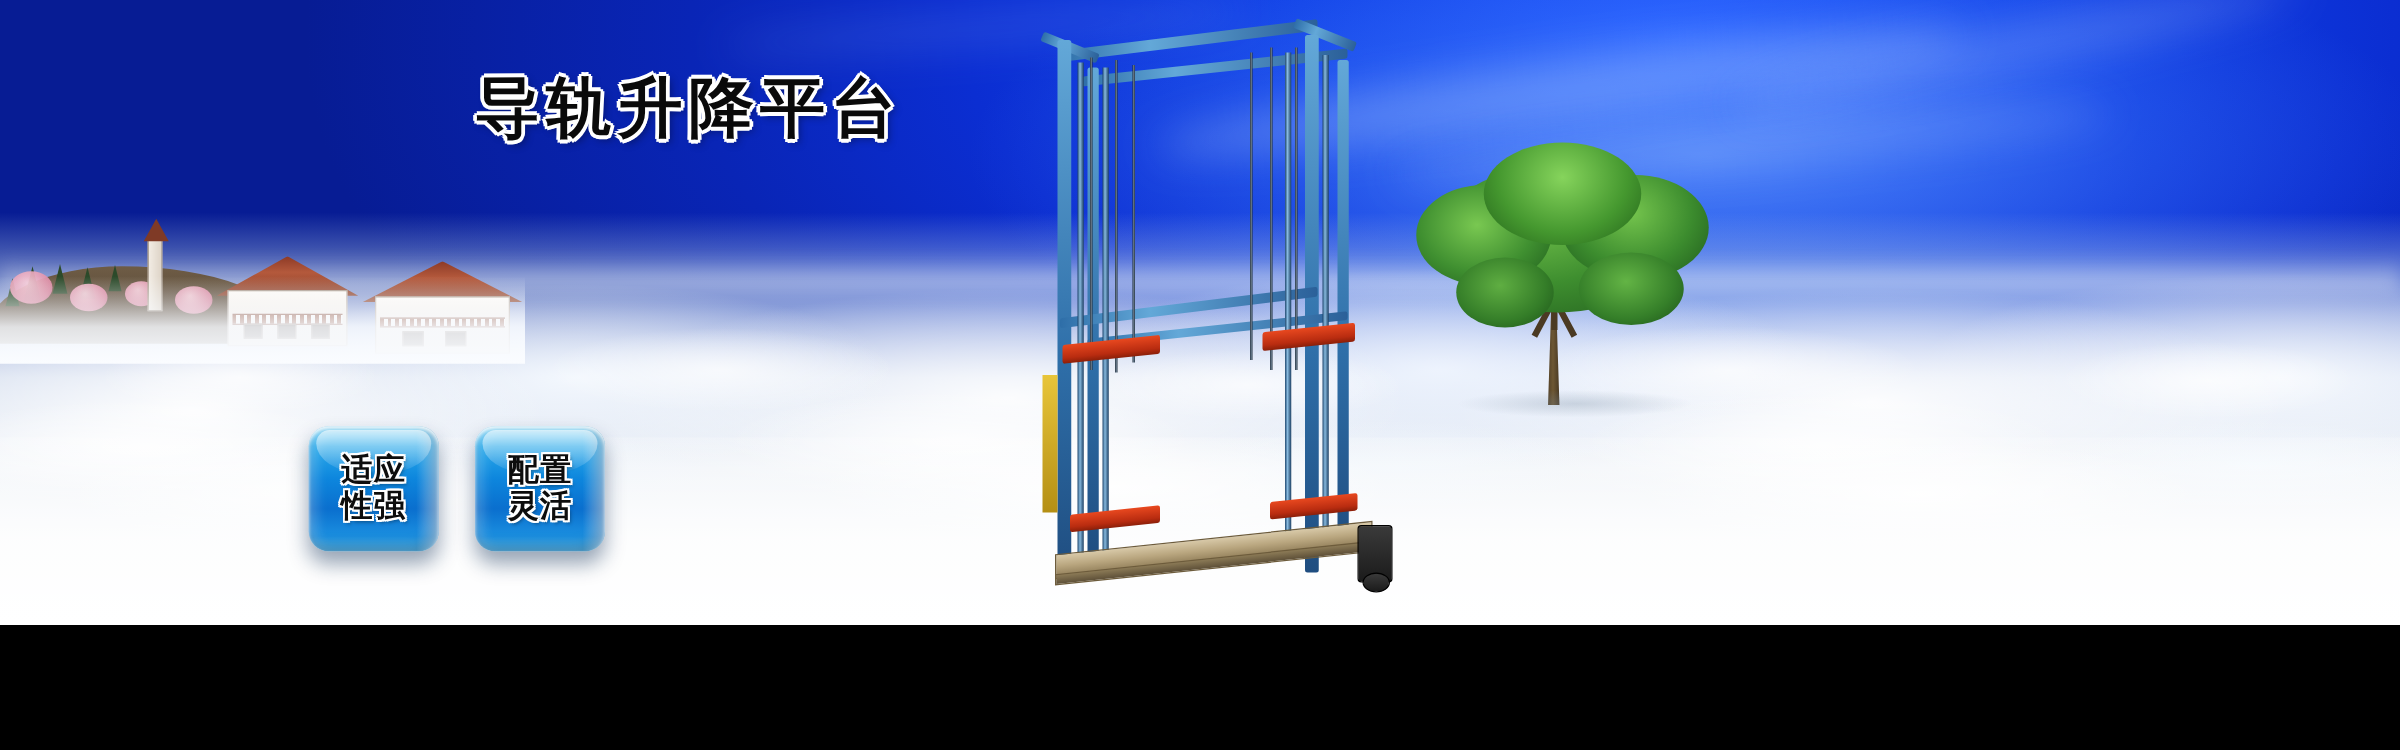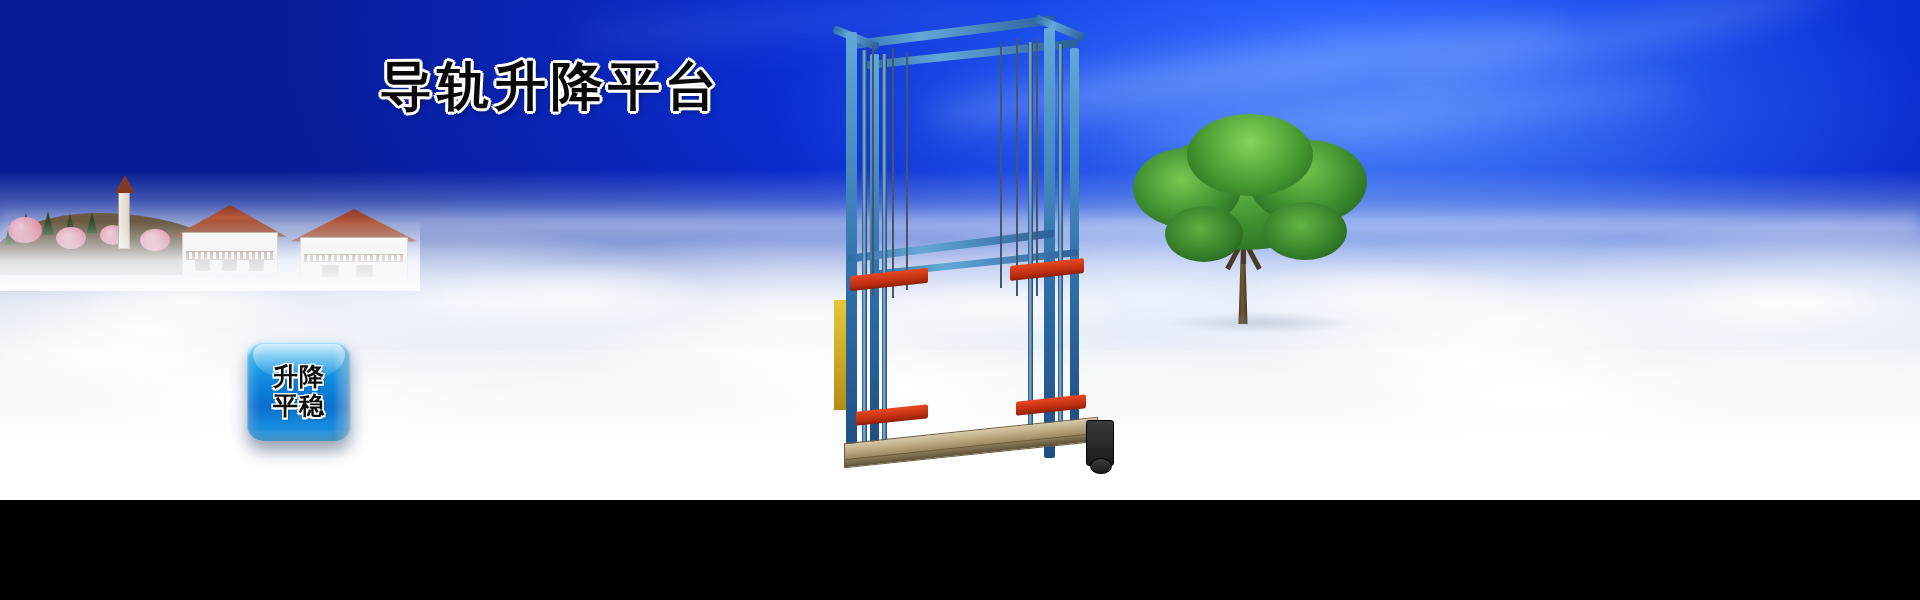--- a/index.html
+++ b/index.html
@@ -325,18 +325,22 @@
 
     <div class="mbox" style="left:266px;top:410px;width:26px;height:44px;"></div>
     <div class="mbox" style="left:270px;top:448px;width:20px;height:14px;border-radius:50%;"></div>
     <div class="myellow" style="left:14px;top:290px;width:12px;height:110px;"></div>
   </div>
 
   <div class="title">导轨升降平台</div>
 
   <div class="btnrow">
     <div class="fbtn">
-      <span class="lbl">升降
-平稳</span>
+      <span class="lbl">适应
+性强</span>
+    </div>
+    <div class="fbtn">
+      <span class="lbl">配置
+灵活</span>
     </div>
   </div>
 
 </div>
 
 </body></html>

